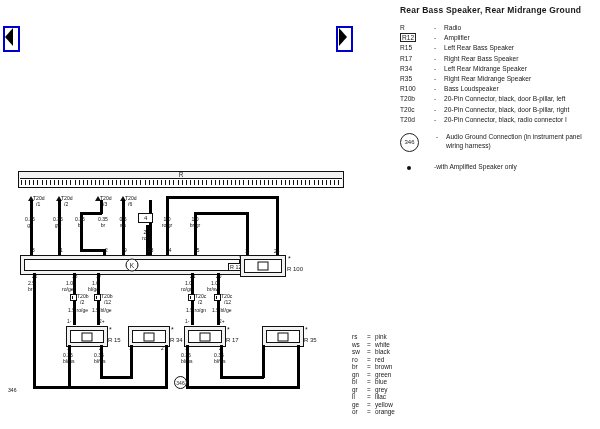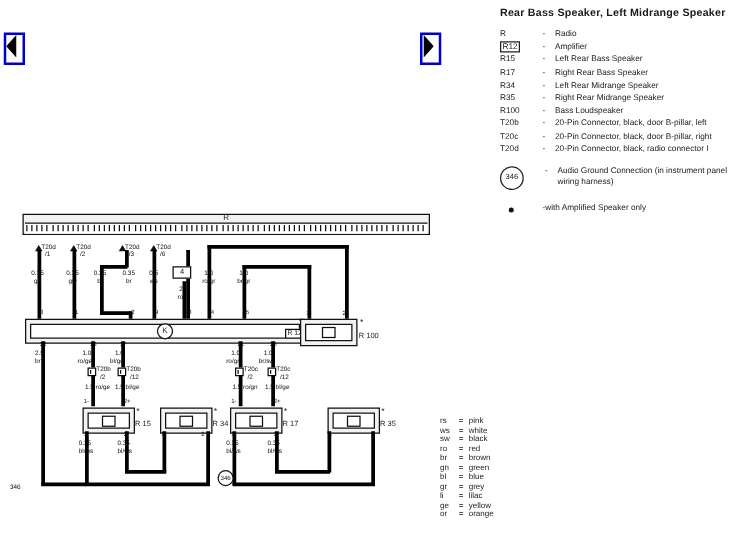--- a/index.html
+++ b/index.html
@@ -84,21 +84,21 @@
     <polygon points="8,0 8,18 0,9" fill="#000"></polygon>
   </svg>
 </div>
 <div class="navbox" style="left:336px;top:26px;">
   <svg width="9" height="18" viewBox="0 0 9 18">
     <polygon points="1,0 1,18 9,9" fill="#000"></polygon>
   </svg>
 </div>
 
 <div id="legend">
-  <div class="title">Rear Bass Speaker, Left Midrange Speaker</div>
+  <div class="title">Rear Bass Speaker, Rear Midrange Ground</div>
 
   <div class="lrow">
     <div class="code">R</div>
     <div class="dash">-</div>
     <div class="desc">Radio</div>
   </div>
   <div class="lrow">
     <div class="code boxed"><span>R12</span></div>
     <div class="dash">-</div>
     <div class="desc">Amplifier</div>

